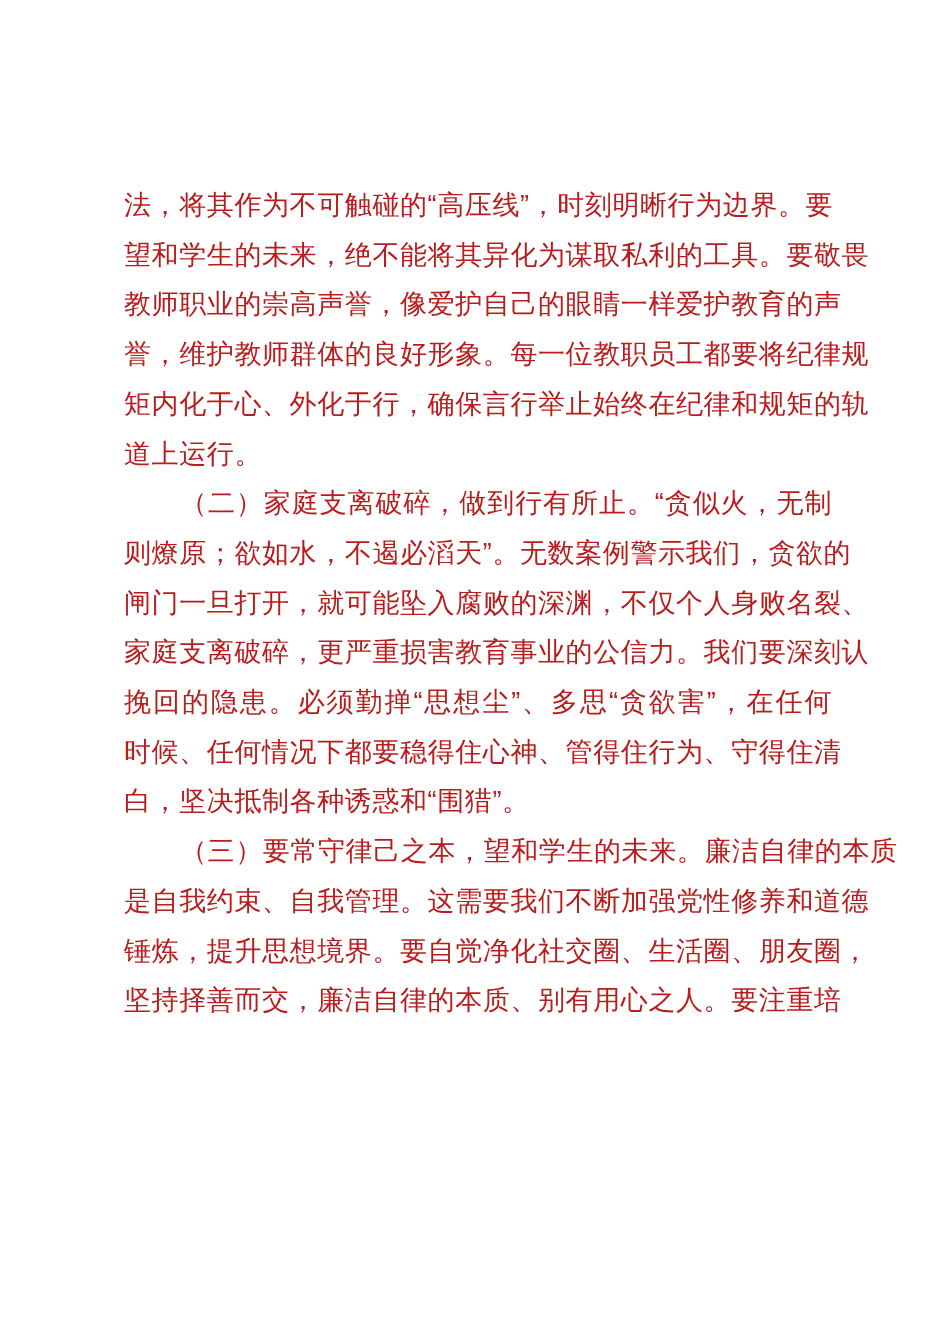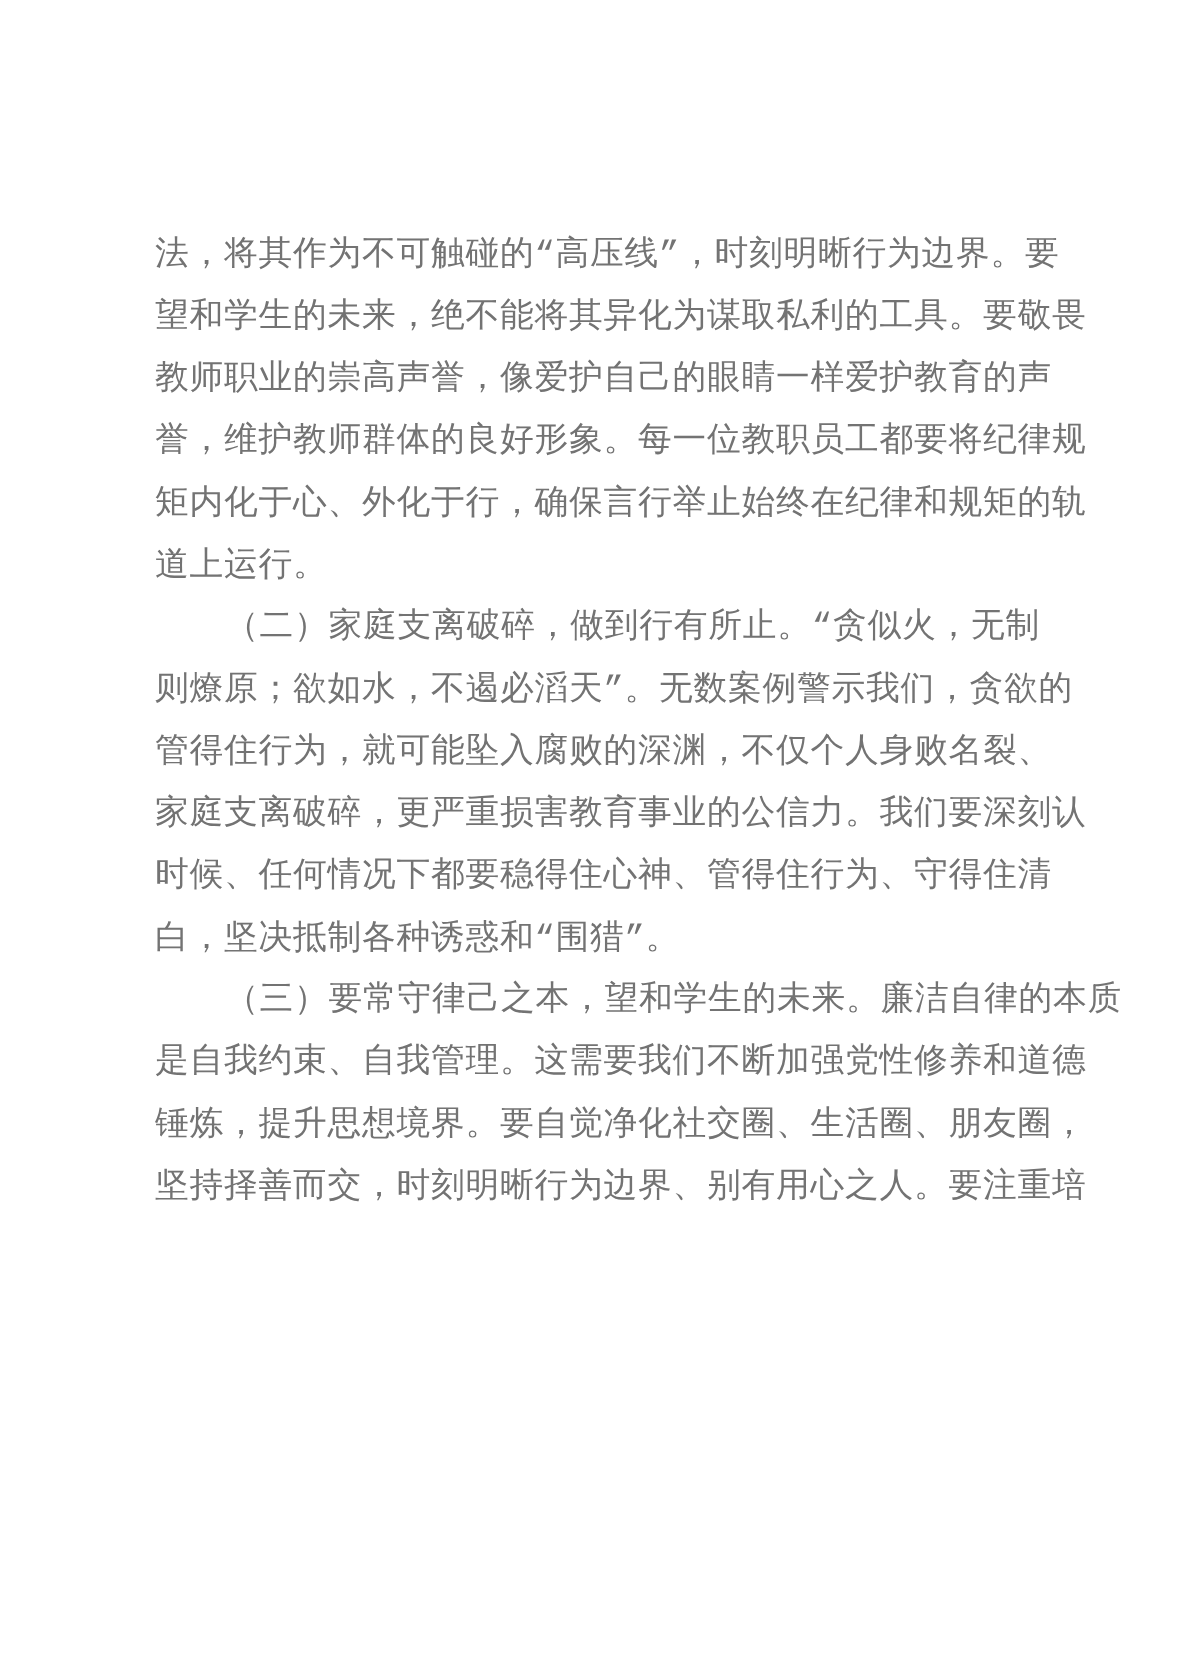--- a/index.html
+++ b/index.html
@@ -15,24 +15,24 @@
     }
     .page {
       position: absolute;
       left: 124px;
       top: 181px;
       width: 708px;
     }
     .para {
       margin: 0;
       padding: 0;
-      font-family: Liberation Mono, monospace;
+      font-family: Liberation Sans, sans-serif;
       font-size: 27px;
       line-height: 49.7px;
-      color: #737373;
+      color: #b91c1c;
       text-align: justify;
       text-justify: inter-character;
       letter-spacing: 0.6px;
     }
     .line {
       display: block;
       white-space: nowrap;
       text-align-last: justify;
     }
     .line.last {
@@ -49,26 +49,27 @@
     <span class="line">望和学生的未来，绝不能将其异化为谋取私利的工具。要敬畏</span>
     <span class="line">教师职业的崇高声誉，像爱护自己的眼睛一样爱护教育的声</span>
     <span class="line">誉，维护教师群体的良好形象。每一位教职员工都要将纪律规</span>
     <span class="line">矩内化于心、外化于行，确保言行举止始终在纪律和规矩的轨</span>
     <span class="line last">道上运行。</span>
   </p>
 
   <p class="para">
     <span class="line" style="padding-left:56px">（二）家庭支离破碎，做到行有所止。“贪似火，无制</span>
     <span class="line">则燎原；欲如水，不遏必滔天”。无数案例警示我们，贪欲的</span>
-    <span class="line">管得住行为，就可能坠入腐败的深渊，不仅个人身败名裂、</span>
+    <span class="line">闸门一旦打开，就可能坠入腐败的深渊，不仅个人身败名裂、</span>
     <span class="line">家庭支离破碎，更严重损害教育事业的公信力。我们要深刻认</span>
+    <span class="line">挽回的隐患。必须勤掸“思想尘”、多思“贪欲害”，在任何</span>
     <span class="line">时候、任何情况下都要稳得住心神、管得住行为、守得住清</span>
     <span class="line last">白，坚决抵制各种诱惑和“围猎”。</span>
   </p>
 
   <p class="para">
     <span class="line" style="padding-left:56px">（三）要常守律己之本，望和学生的未来。廉洁自律的本质</span>
     <span class="line">是自我约束、自我管理。这需要我们不断加强党性修养和道德</span>
     <span class="line">锤炼，提升思想境界。要自觉净化社交圈、生活圈、朋友圈，</span>
-    <span class="line">坚持择善而交，时刻明晰行为边界、别有用心之人。要注重培</span>
+    <span class="line">坚持择善而交，廉洁自律的本质、别有用心之人。要注重培</span>
   </p>
 
 </div>
 
 </body></html>

